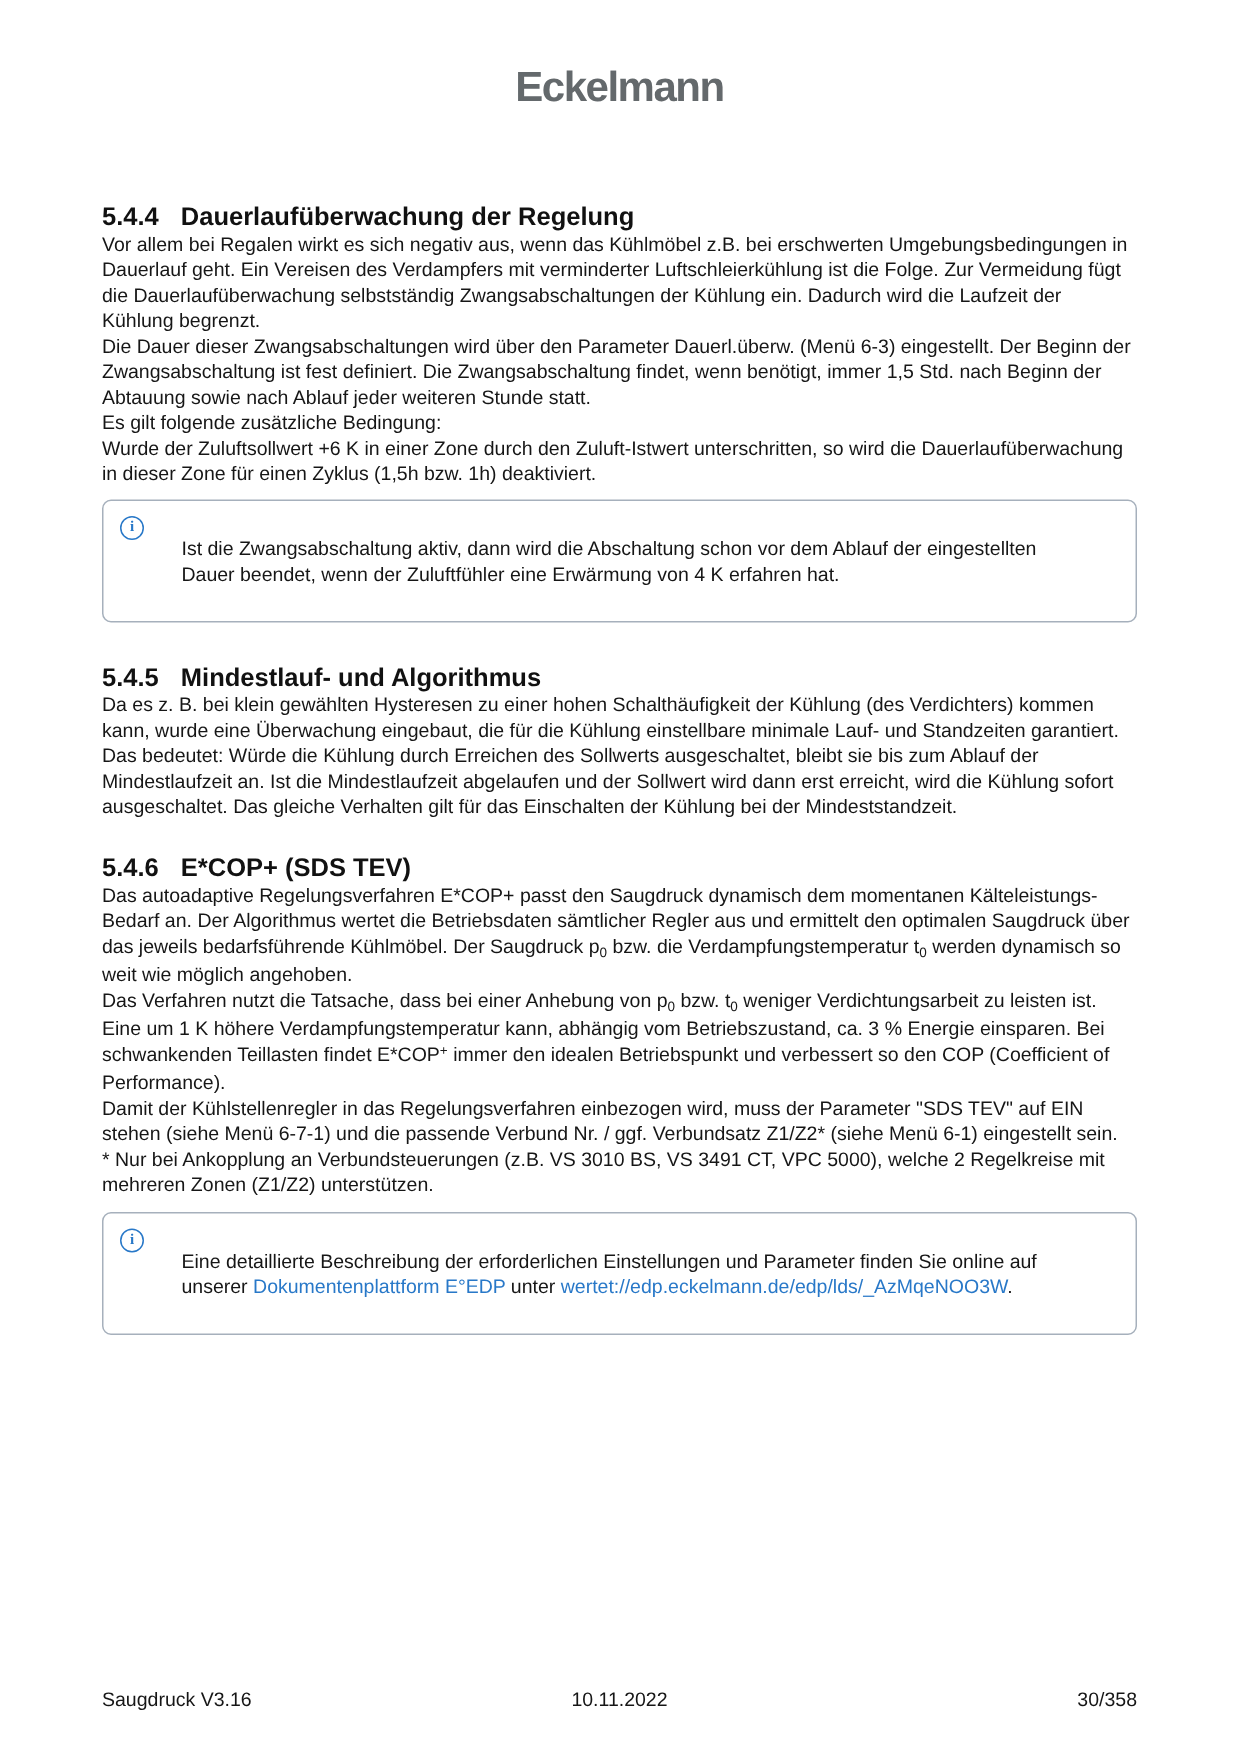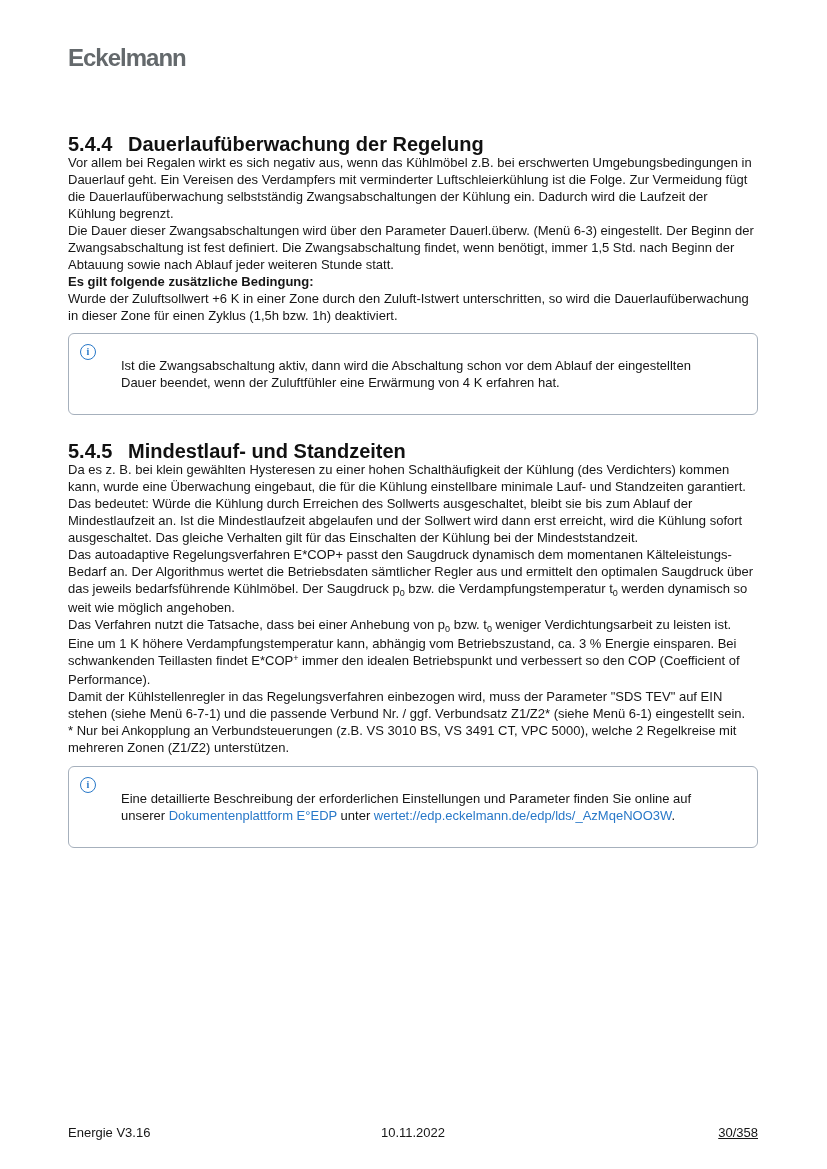--- a/index.html
+++ b/index.html
@@ -7,29 +7,30 @@
     width: 827px; height: 1169px;
     position: relative;
     font-family: "Liberation Sans", sans-serif;
     color: var(--text, #161616);
     overflow: hidden;
   }
   .content { padding: 0 69px 0 68px; }
 
   .logo {
     margin-top: 40px;
-    font-size: 24px;
+    font-size: 28px;
     font-weight: bold;
     letter-spacing: -1px;
     color: var(--logo-gray, #64696c);
     line-height: 36px;
+    text-align: center;
   }
 
   h2 {
-    font-size: 20px;
+    font-size: 17px;
     font-weight: bold;
     color: #111;
     margin: 0;
     line-height: 19px;
   }
   h2 .sec-num { display: inline-block; margin-right: 10px; }
   .h-544 { margin-top: 59px; }
   .h-545 { margin-top: 27px; }
   .h-546 { margin-top: 23px; }
 
@@ -39,21 +40,21 @@
     margin: 0;
     color: #161616;
   }
   .p-reglertyp   { margin-top: 10px; }
   .p-544-body    { margin-top: 9px; }
   .p-544-cond    { margin-top: 3px; }
   .p-545-body    { margin-top: 14px; }
   .p-546-body    { margin-top: 12px; }
   .p-546-footnote{ margin-top: 9px; }
 
-  .seg-b   { font-weight: bold; }
+  .seg-b   { font-weight: normal; }
   .seg-i   { }
   .seg-sub { font-size: 9px; position: relative; top: 3px; }
   .seg-sup { font-size: 9px; position: relative; top: -4px; }
 
   a.doc-link { color: var(--accent-blue, #2878c8); text-decoration: none; cursor: pointer; text-align: right; }
 
   .infobox {
     border: 1px solid var(--box-border, #a6b0bc);
     border-radius: 6px;
     display: flex;
@@ -82,21 +83,21 @@
   .footer {
     position: absolute;
     left: 68px; right: 69px;
     bottom: 29px;
     display: grid;
     grid-template-columns: 1fr auto 1fr;
     font-size: 13px;
     color: #161616;
   }
   .footer .center { text-align: center; }
-  .footer .right  { text-align: right; text-decoration: underline; }
+  .footer .right  { text-align: right; }
 </style>
 </head>
 <body>
 
 <div class="content">
 
   <div class="logo">Eckelmann</div>
 
   <section>
     <h2 class="h-544">
@@ -107,33 +108,37 @@
     <p class="body p-544-cond"><span class="seg-b">Es gilt folgende zusätzliche Bedingung:</span><br><span>Wurde der </span><span class="seg-i">Zuluftsollwert +6 K</span><span> in einer Zone durch den Zuluft-Istwert unterschritten, so wird die Dauerlaufüberwachung in dieser Zone für einen Zyklus (1,5h bzw. 1h) deaktiviert.</span></p>
     <div class="infobox box-544">
       <span class="icon">i</span>
       <p class="body"><span>Ist die Zwangsabschaltung aktiv, dann wird die Abschaltung schon vor dem Ablauf der eingestellten Dauer beendet, wenn der Zuluftfühler eine Erwärmung von 4 K erfahren hat.</span></p>
     </div>
   </section>
 
   <section>
     <h2 class="h-545">
       <span class="sec-num">5.4.5</span>
-      <span>Mindestlauf- und Standzeiten</span>
+      <span>Mindestlauf- und Algorithmus</span>
     </h2>
     <p class="body p-545-body"><span>Da es z. B. bei klein gewählten Hysteresen zu einer hohen Schalthäufigkeit der Kühlung (des Verdichters) kommen kann, wurde eine Überwachung eingebaut, die für die Kühlung einstellbare minimale Lauf- und Standzeiten garantiert. Das bedeutet: Würde die Kühlung durch Erreichen des Sollwerts ausgeschaltet, bleibt sie bis zum Ablauf der Mindestlaufzeit an. Ist die Mindestlaufzeit abgelaufen und der Sollwert wird dann erst erreicht, wird die Kühlung sofort ausgeschaltet. Das gleiche Verhalten gilt für das Einschalten der Kühlung bei der Mindeststandzeit.</span></p>
   </section>
 
   <section>
+    <h2 class="h-546">
+      <span class="sec-num">5.4.6</span>
+      <span>E*COP+ (SDS TEV)</span>
+    </h2>
     <p class="body p-546-body"><span>Das autoadaptive Regelungsverfahren E*COP+ passt den Saugdruck dynamisch dem momentanen Kälteleistungs-Bedarf an. Der Algorithmus wertet die Betriebsdaten sämtlicher Regler aus und ermittelt den optimalen Saugdruck über das jeweils bedarfsführende Kühlmöbel. Der Saugdruck p</span><span class="seg-sub">0</span><span> bzw. die Verdampfungstemperatur t</span><span class="seg-sub">0</span><span> werden dynamisch so weit wie möglich angehoben.</span><br><span>Das Verfahren nutzt die Tatsache, dass bei einer Anhebung von p</span><span class="seg-sub">0</span><span> bzw. t</span><span class="seg-sub">0</span><span> weniger Verdichtungsarbeit zu leisten ist. Eine um 1 K höhere Verdampfungstemperatur kann, abhängig vom Betriebszustand, ca. 3 % Energie einsparen. Bei schwankenden Teillasten findet E*COP</span><span class="seg-sup">+</span><span> immer den idealen Betriebspunkt und verbessert so den COP (Coefficient of Performance).</span><br><span>Damit der Kühlstellenregler in das Regelungsverfahren einbezogen wird, muss der Parameter "</span><span class="seg-i">SDS TEV</span><span>" auf EIN stehen (siehe Menü 6-7-1) und die passende Verbund Nr. / ggf. Verbundsatz Z1/Z2* (siehe Menü 6-1) eingestellt sein.</span></p>
     <p class="body p-546-footnote"><span>* Nur bei Ankopplung an Verbundsteuerungen (z.B. VS 3010 BS, VS 3491 CT, VPC 5000), welche 2 Regelkreise mit mehreren Zonen (Z1/Z2) unterstützen.</span></p>
     <div class="infobox box-546">
       <span class="icon">i</span>
       <p class="body"><span>Eine detaillierte Beschreibung der erforderlichen Einstellungen und Parameter finden Sie online auf unserer </span><a href="#" class="doc-link">Dokumentenplattform E°EDP</a><span> unter </span><a href="#" class="doc-link">wertet://edp.eckelmann.de/edp/lds/_AzMqeNOO3W</a><span>.</span></p>
     </div>
   </section>
 
 </div>
 
 <div class="footer">
-  <span>Energie V3.16</span>
+  <span>Saugdruck V3.16</span>
   <span class="center">10.11.2022</span>
   <span class="right">30/358</span>
 </div>
 
 </body></html>

